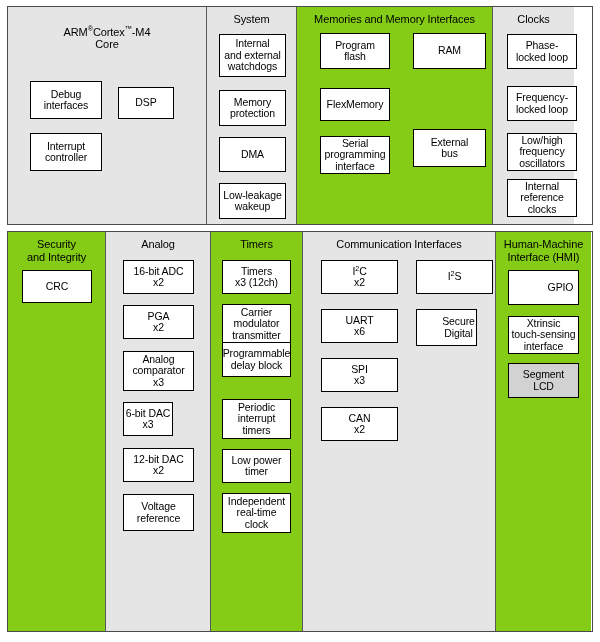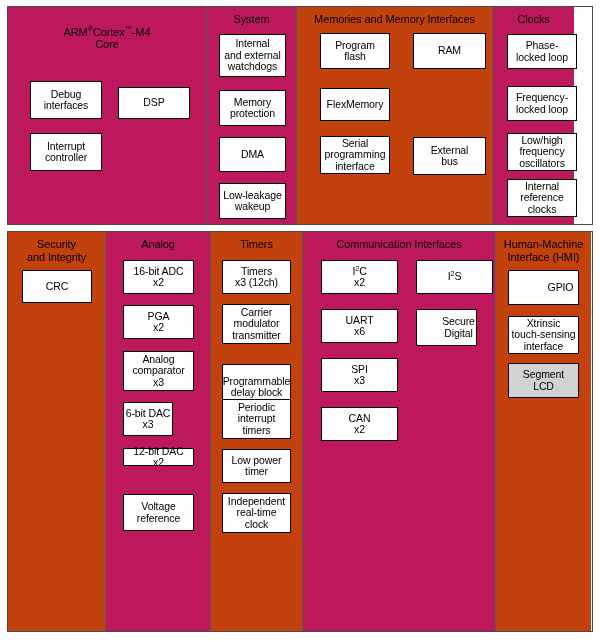--- a/index.html
+++ b/index.html
@@ -22,23 +22,23 @@
   }
   #panel-top{left:7px;top:6px;width:586px;height:219px;}
   #panel-bottom{left:7px;top:231px;width:586px;height:401px;}
 
   
   .column{
     position:absolute;
     top:0;
     height:100%;
     box-sizing:border-box;
-    background:#be185d;
-  }
-  .column.shaded{background:#c2410c;}
+    background:#e5e5e5;
+  }
+  .column.shaded{background:#84cc16;}
   .column.sep-left{border-left:1.2px solid #5a5a5a;}
   .column.sep-right{border-right:1.2px solid #5a5a5a;}
 
   .col-title{
     position:absolute;
     left:0;right:0;
     top:6px;
     text-align:center;
     font-size:11px;
     line-height:12.5px;
@@ -80,21 +80,21 @@
   <div class="panel" id="panel-top">
 
     <div class="column" style="left:0px;width:198px;">
       <div class="col-title">
         ARM<sup>®</sup>Cortex<sup>™</sup>-M4<br>Core
       </div>
       <div class="block" style="left:22px;top:74px;width:72px;height:38px;">
         <span class="lbl">Debug
 interfaces</span>
       </div>
-      <div class="block" style="left:110px;top:80px;width:72px;height:32px;">
+      <div class="block" style="left:110px;top:80px;width:56px;height:32px;">
         <span class="lbl">DSP</span>
       </div>
       <div class="block" style="left:22px;top:126px;width:72px;height:38px;">
         <span class="lbl">Interrupt
 controller</span>
       </div>
     </div>
 
     <div class="column sep-left" style="left:198px;width:90px;">
       <div class="col-title">System</div>
@@ -126,21 +126,21 @@
         <span class="lbl">RAM</span>
       </div>
       <div class="block" style="left:23px;top:81px;width:70px;height:33px;">
         <span class="lbl">FlexMemory</span>
       </div>
       <div class="block" style="left:23px;top:129px;width:70px;height:38px;">
         <span class="lbl">Serial
 programming
 interface</span>
       </div>
-      <div class="block" style="left:116px;top:130px;width:73px;height:38px;text-align:center;">
+      <div class="block" style="left:116px;top:122px;width:73px;height:38px;text-align:center;">
         <span class="lbl">External
 bus</span>
       </div>
     </div>
 
     <div class="column" style="left:485px;width:81px;">
       <div class="col-title">Clocks</div>
       <div class="block" style="left:14px;top:27px;width:70px;height:35px;">
         <span class="lbl">Phase-
 locked loop</span>
@@ -185,42 +185,42 @@
       </div>
       <div class="block" style="left:17px;top:119px;width:71px;height:40px;">
         <span class="lbl">Analog
 comparator
 x3</span>
       </div>
       <div class="block" style="left:17px;top:170px;width:50px;height:34px;">
         <span class="lbl">6-bit DAC
 x3</span>
       </div>
-      <div class="block" style="left:17px;top:216px;width:71px;height:18px;">
+      <div class="block" style="left:17px;top:216px;width:71px;height:34px;">
         <span class="lbl">12-bit DAC
 x2</span>
       </div>
       <div class="block" style="left:17px;top:262px;width:71px;height:37px;">
         <span class="lbl">Voltage
 reference</span>
       </div>
     </div>
 
     <div class="column shaded sep-right" style="left:203px;width:92px;">
       <div class="col-title">Timers</div>
       <div class="block" style="left:11px;top:28px;width:69px;height:34px;">
         <span class="lbl">Timers
 x3 (12ch)</span>
       </div>
       <div class="block" style="left:11px;top:72px;width:69px;height:40px;">
         <span class="lbl">Carrier
 modulator
 transmitter</span>
       </div>
-      <div class="block" style="left:11px;top:132px;width:69px;height:46px;">
+      <div class="block" style="left:11px;top:110px;width:69px;height:35px;">
         <span class="lbl">Programmable
 delay block</span>
       </div>
       <div class="block" style="left:11px;top:167px;width:69px;height:40px;">
         <span class="lbl">Periodic
 interrupt
 timers</span>
       </div>
       <div class="block" style="left:11px;top:217px;width:69px;height:34px;">
         <span class="lbl">Low power

